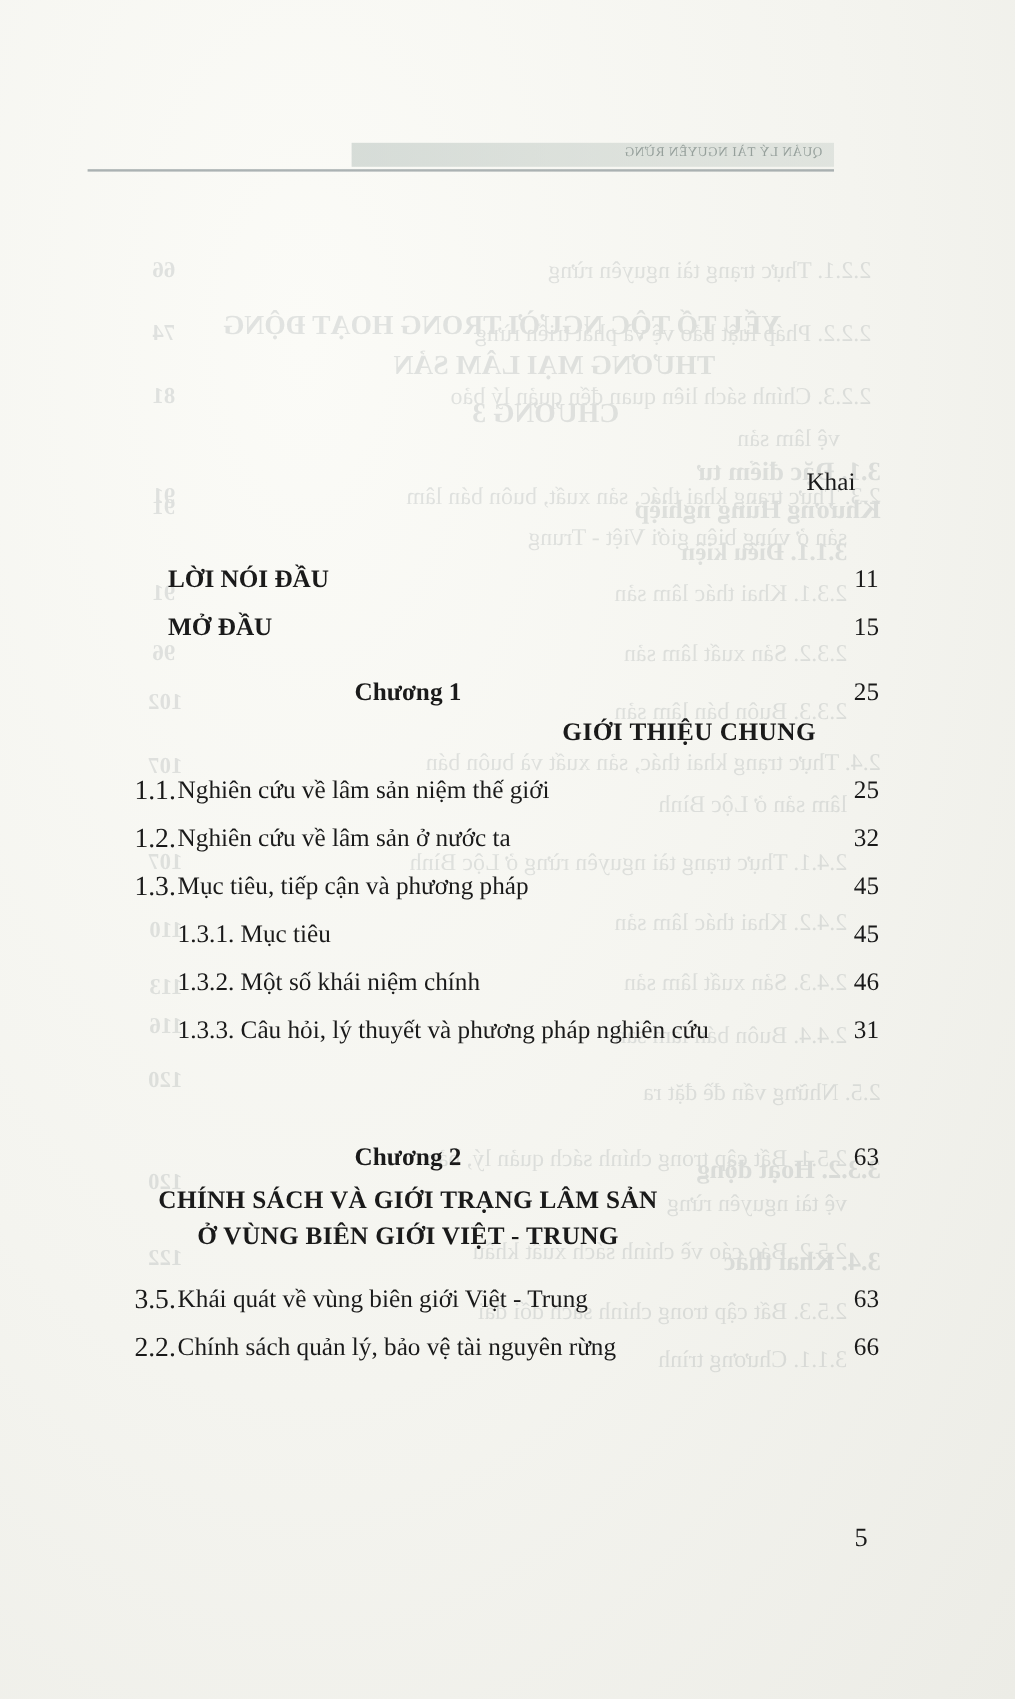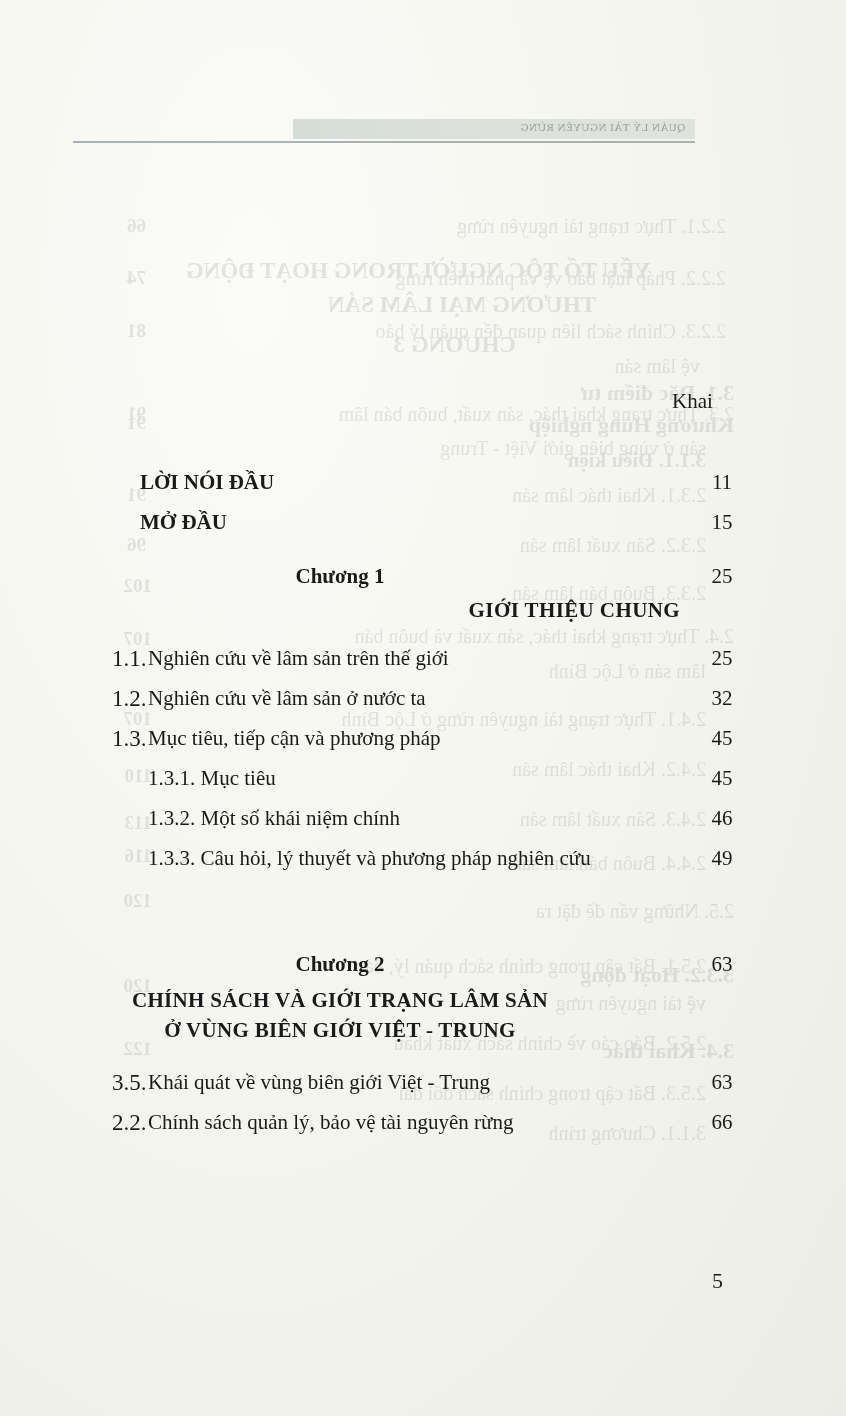--- a/index.html
+++ b/index.html
@@ -257,21 +257,21 @@
       <div class="row" style="height:34px;">
         <div style="position:absolute;left:0;top:0;width:680px;text-align:center;font-weight:bold;font-size:21px;">Chương 1</div>
         <span class="pg">25</span>
       </div>
       <div class="row" style="height:48px;">
         <div style="position:absolute;left:0;top:0;width:680px;text-align:right;font-weight:bold;font-size:21px;letter-spacing:0.4px;">GIỚI THIỆU CHUNG</div>
       </div>
 
       <div class="row">
         <span class="num">1.1.</span>
-        <span class="txt">Nghiên cứu về lâm sản trên thế giới</span>
+        <span class="txt">Nghiên cứu về lâm sản niệm thế giới</span>
         <span class="pg">25</span>
       </div>
 
       <div class="row">
         <span class="num">1.2.</span>
         <span class="txt">Nghiên cứu về lâm sản ở nước ta</span>
         <span class="pg">32</span>
       </div>
 
       <div class="row">
@@ -285,21 +285,21 @@
         <span class="pg">45</span>
       </div>
 
       <div class="row">
         <span class="txt sub">1.3.2. Một số khái niệm chính</span>
         <span class="pg">46</span>
       </div>
 
       <div class="row" style="height:82px;">
         <span class="txt sub justify">1.3.3. Câu hỏi, lý thuyết và phương pháp nghiên cứu</span>
-        <span class="pg">49</span>
+        <span class="pg">31</span>
       </div>
 
       <div class="row" style="height:36px;margin-top:24px;">
         <div style="position:absolute;left:0;top:0;width:680px;text-align:center;font-weight:bold;font-size:21px;">Chương 2</div>
         <span class="pg">63</span>
       </div>
       <div class="row" style="height:30px;">
         <div style="position:absolute;left:0;top:0;width:680px;text-align:center;font-weight:bold;font-size:21px;letter-spacing:0.3px;">CHÍNH SÁCH VÀ GIỚI TRẠNG LÂM SẢN</div>
       </div>
       <div class="row" style="height:52px;">

